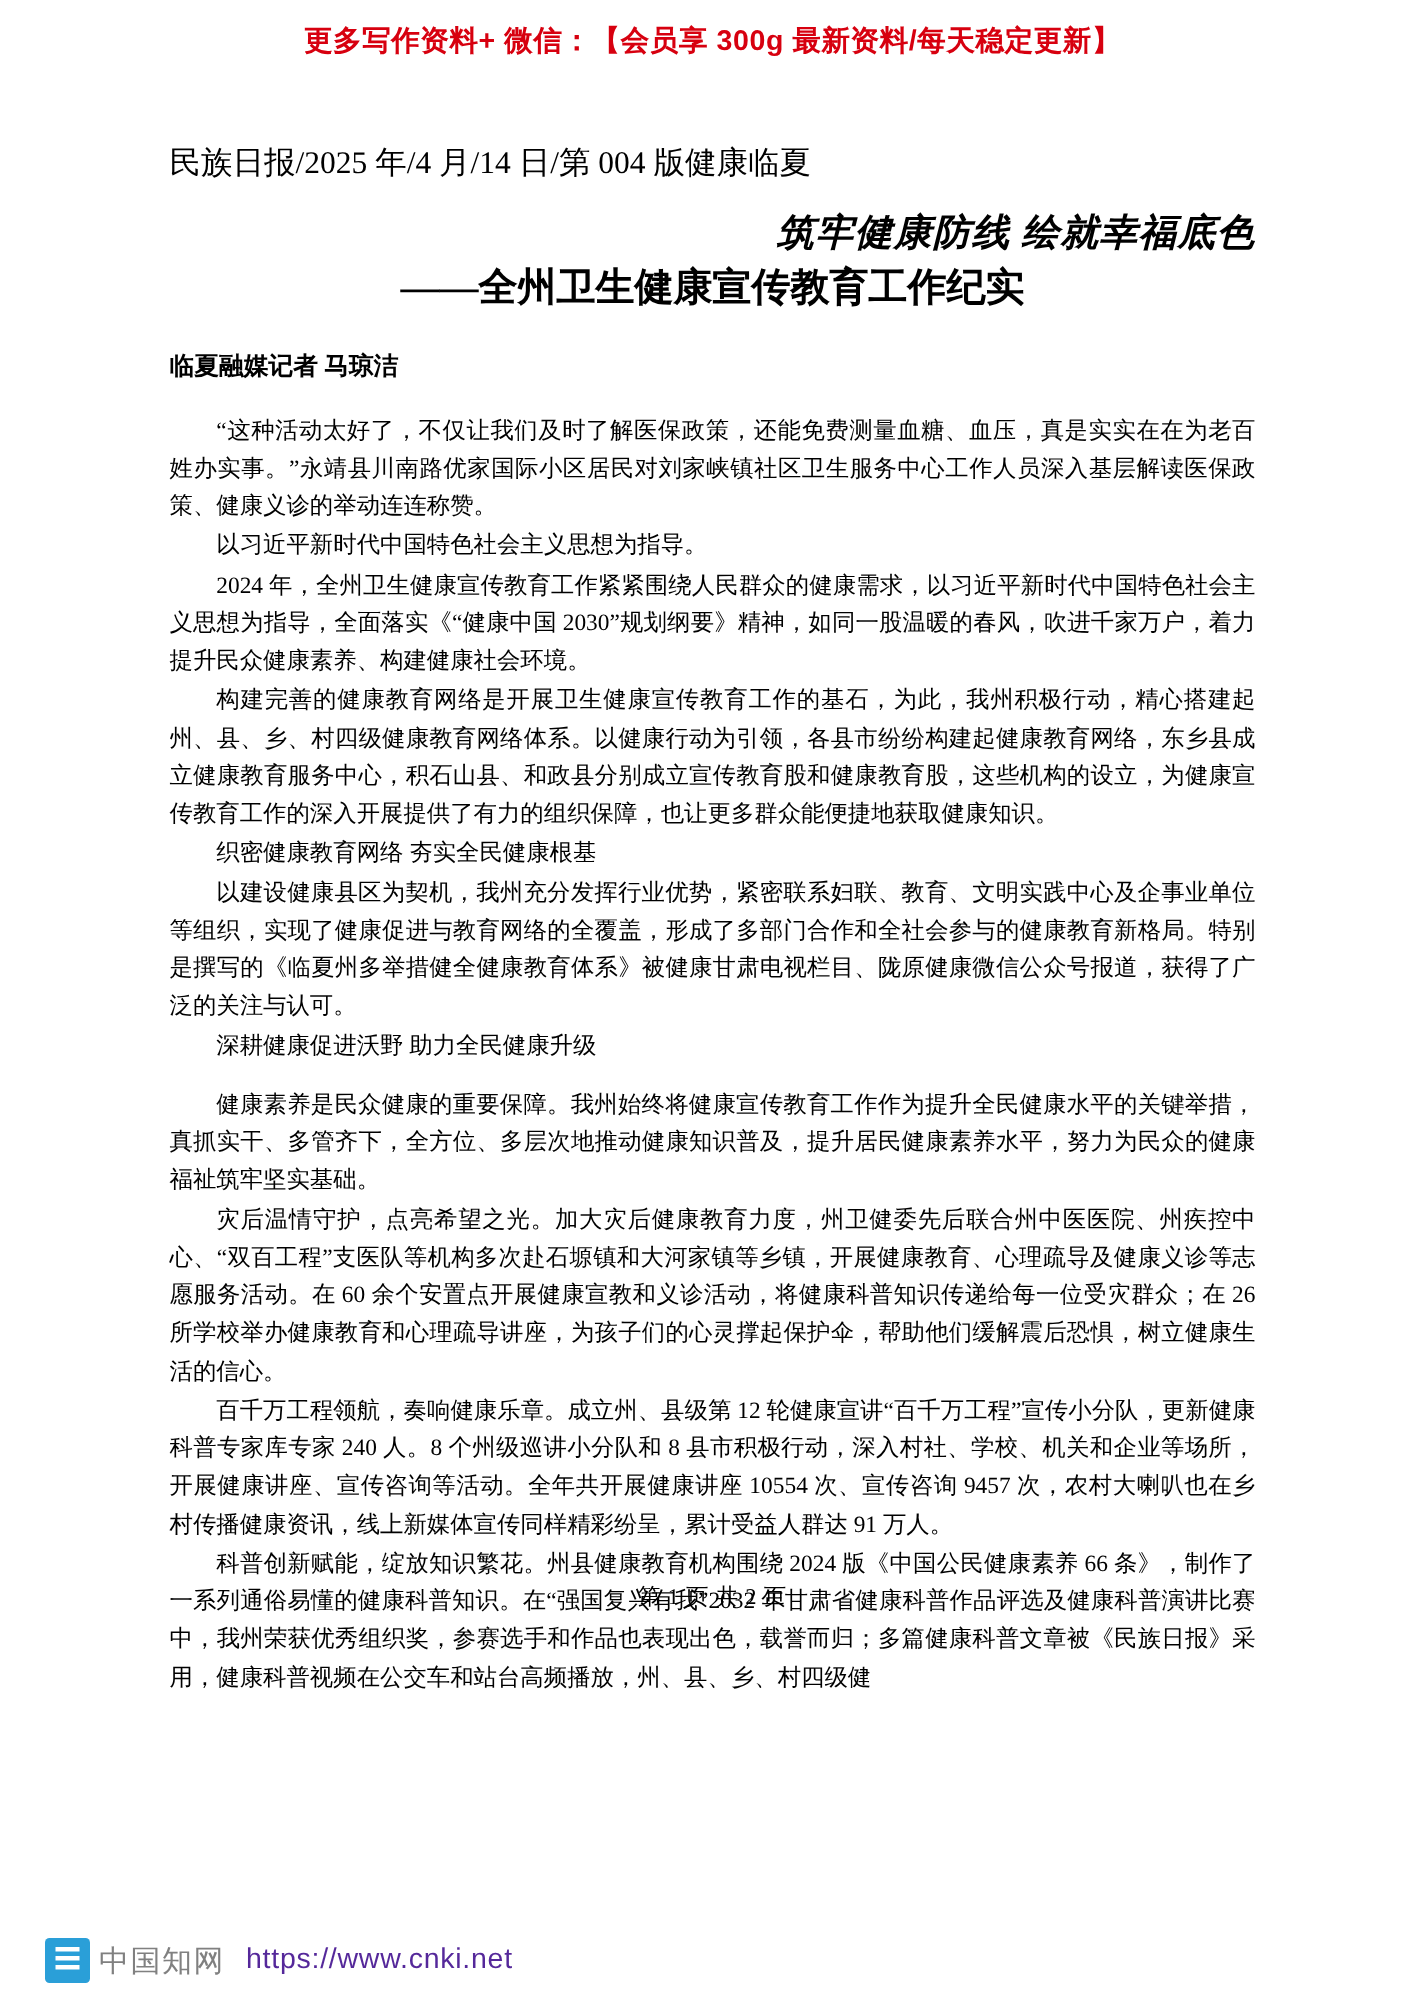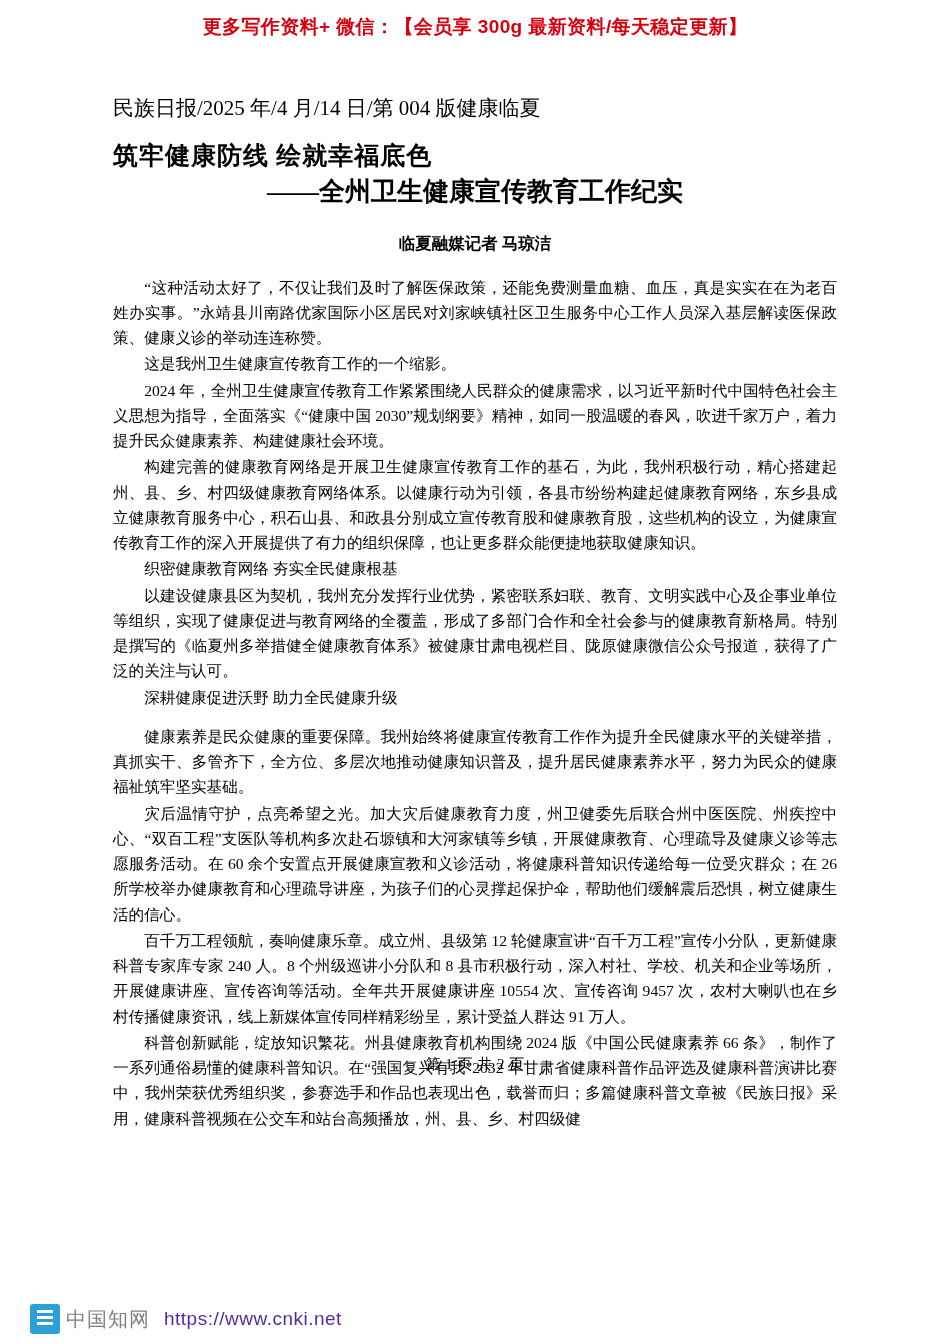--- a/index.html
+++ b/index.html
@@ -45,36 +45,36 @@
     width: 724px;
   }
 
   .source {
     font-size: 21px;
     line-height: 1.55;
     margin-bottom: 14px;
   }
 
   h1.title {
-    text-align: left;
+    text-align: right;
     font-size: 25px;
     font-weight: bold;
     letter-spacing: 1px;
     margin: 14px 0 2px 0;
     line-height: 1.35;
+    font-style: italic;
   }
   h2.subtitle {
     text-align: center;
     font-size: 26px;
     font-weight: bold;
     margin: 0 0 22px 0;
     line-height: 1.4;
   }
   .byline {
-    text-align: center;
     font-size: 16.5px;
     font-weight: bold;
     margin: 0 0 20px 0;
   }
 
   p.para {
     font-size: 15.6px;
     line-height: 1.62;
     margin: 0 0 1px 0;
     text-indent: 2em;
@@ -92,21 +92,21 @@
     width: 950px;
     text-align: center;
     font-size: 15px;
   }
   .footer-page span { letter-spacing: 0.5px; }
 
   
   .watermark {
     position: absolute;
     left: 30px;
-    bottom: 10px;
+    bottom: 22px;
     display: flex;
     align-items: center;
     gap: 14px;
     opacity: 0.95;
   }
   .wm-logo {
     display: flex;
     align-items: center;
     gap: 6px;
   }
@@ -148,21 +148,21 @@
 
   <div class="doc">
 
     <div class="source">民族日报/2025 年/4 月/14 日/第 004 版健康临夏</div>
 
     <h1 class="title">筑牢健康防线  绘就幸福底色</h1>
     <h2 class="subtitle">——全州卫生健康宣传教育工作纪实</h2>
     <div class="byline">临夏融媒记者  马琼洁</div>
 
     <p class="para">“这种活动太好了，不仅让我们及时了解医保政策，还能免费测量血糖、血压，真是实实在在为老百姓办实事。”永靖县川南路优家国际小区居民对刘家峡镇社区卫生服务中心工作人员深入基层解读医保政策、健康义诊的举动连连称赞。</p>
-    <p class="para">这是我州卫生健康宣传教育工作的一个缩影。</p>
+    <p class="para">以习近平新时代中国特色社会主义思想为指导。</p>
     <p class="para">2024 年，全州卫生健康宣传教育工作紧紧围绕人民群众的健康需求，以习近平新时代中国特色社会主义思想为指导，全面落实《“健康中国 2030”规划纲要》精神，如同一股温暖的春风，吹进千家万户，着力提升民众健康素养、构建健康社会环境。</p>
     <p class="para">构建完善的健康教育网络是开展卫生健康宣传教育工作的基石，为此，我州积极行动，精心搭建起州、县、乡、村四级健康教育网络体系。以健康行动为引领，各县市纷纷构建起健康教育网络，东乡县成立健康教育服务中心，积石山县、和政县分别成立宣传教育股和健康教育股，这些机构的设立，为健康宣传教育工作的深入开展提供了有力的组织保障，也让更多群众能便捷地获取健康知识。</p>
     <p class="para">织密健康教育网络 夯实全民健康根基</p>
     <p class="para">以建设健康县区为契机，我州充分发挥行业优势，紧密联系妇联、教育、文明实践中心及企事业单位等组织，实现了健康促进与教育网络的全覆盖，形成了多部门合作和全社会参与的健康教育新格局。特别是撰写的《临夏州多举措健全健康教育体系》被健康甘肃电视栏目、陇原健康微信公众号报道，获得了广泛的关注与认可。</p>
     <p class="para gap">深耕健康促进沃野 助力全民健康升级</p>
     <p class="para">健康素养是民众健康的重要保障。我州始终将健康宣传教育工作作为提升全民健康水平的关键举措，真抓实干、多管齐下，全方位、多层次地推动健康知识普及，提升居民健康素养水平，努力为民众的健康福祉筑牢坚实基础。</p>
     <p class="para">灾后温情守护，点亮希望之光。加大灾后健康教育力度，州卫健委先后联合州中医医院、州疾控中心、“双百工程”支医队等机构多次赴石塬镇和大河家镇等乡镇，开展健康教育、心理疏导及健康义诊等志愿服务活动。在 60 余个安置点开展健康宣教和义诊活动，将健康科普知识传递给每一位受灾群众；在 26 所学校举办健康教育和心理疏导讲座，为孩子们的心灵撑起保护伞，帮助他们缓解震后恐惧，树立健康生活的信心。</p>
     <p class="para">百千万工程领航，奏响健康乐章。成立州、县级第 12 轮健康宣讲“百千万工程”宣传小分队，更新健康科普专家库专家 240 人。8 个州级巡讲小分队和 8 县市积极行动，深入村社、学校、机关和企业等场所，开展健康讲座、宣传咨询等活动。全年共开展健康讲座 10554 次、宣传咨询 9457 次，农村大喇叭也在乡村传播健康资讯，线上新媒体宣传同样精彩纷呈，累计受益人群达 91 万人。</p>
     <p class="para">科普创新赋能，绽放知识繁花。州县健康教育机构围绕 2024 版《中国公民健康素养 66 条》，制作了一系列通俗易懂的健康科普知识。在“强国复兴有我”2032 年甘肃省健康科普作品评选及健康科普演讲比赛中，我州荣获优秀组织奖，参赛选手和作品也表现出色，载誉而归；多篇健康科普文章被《民族日报》采用，健康科普视频在公交车和站台高频播放，州、县、乡、村四级健</p>
 

